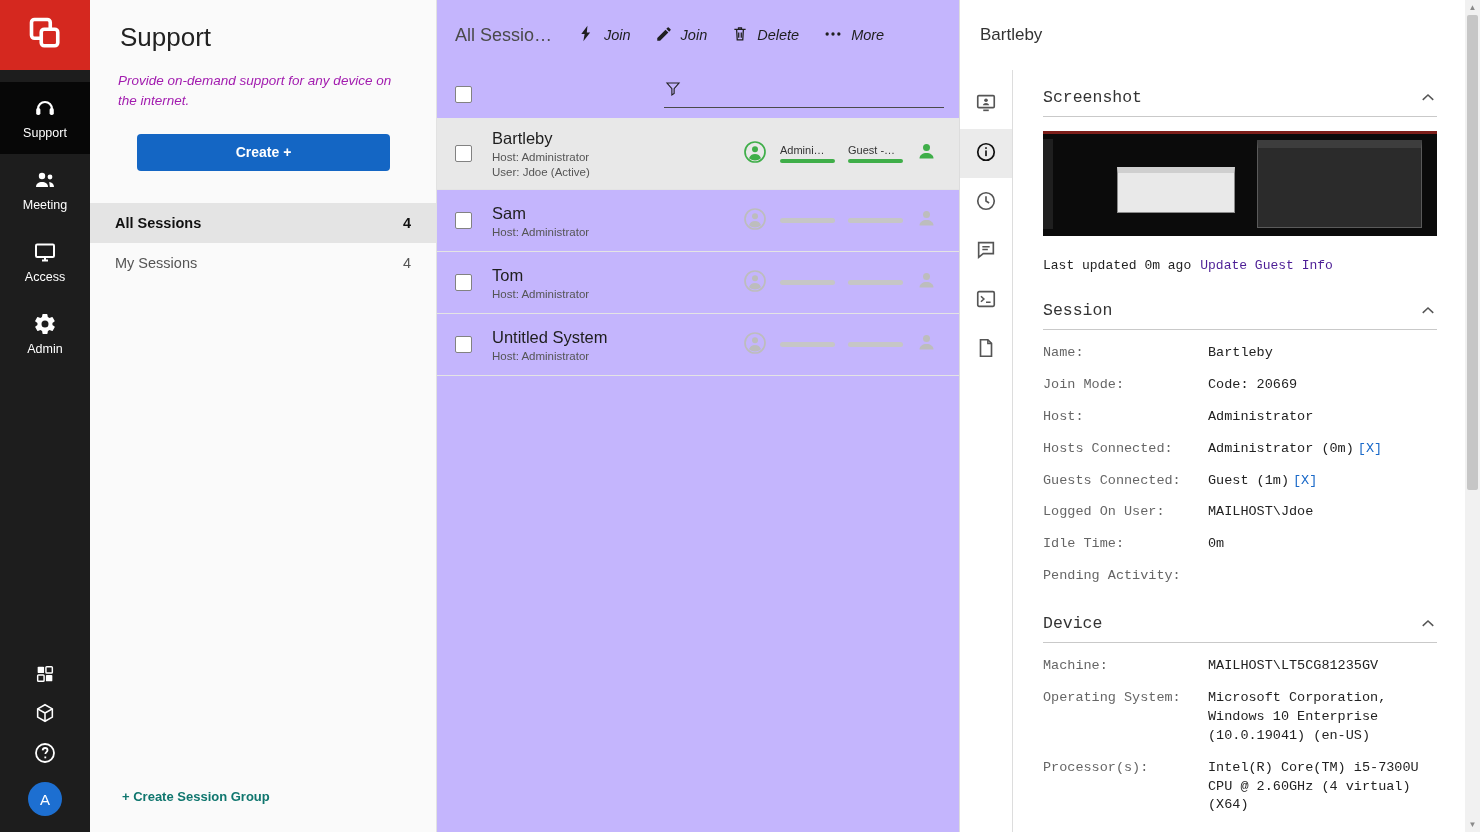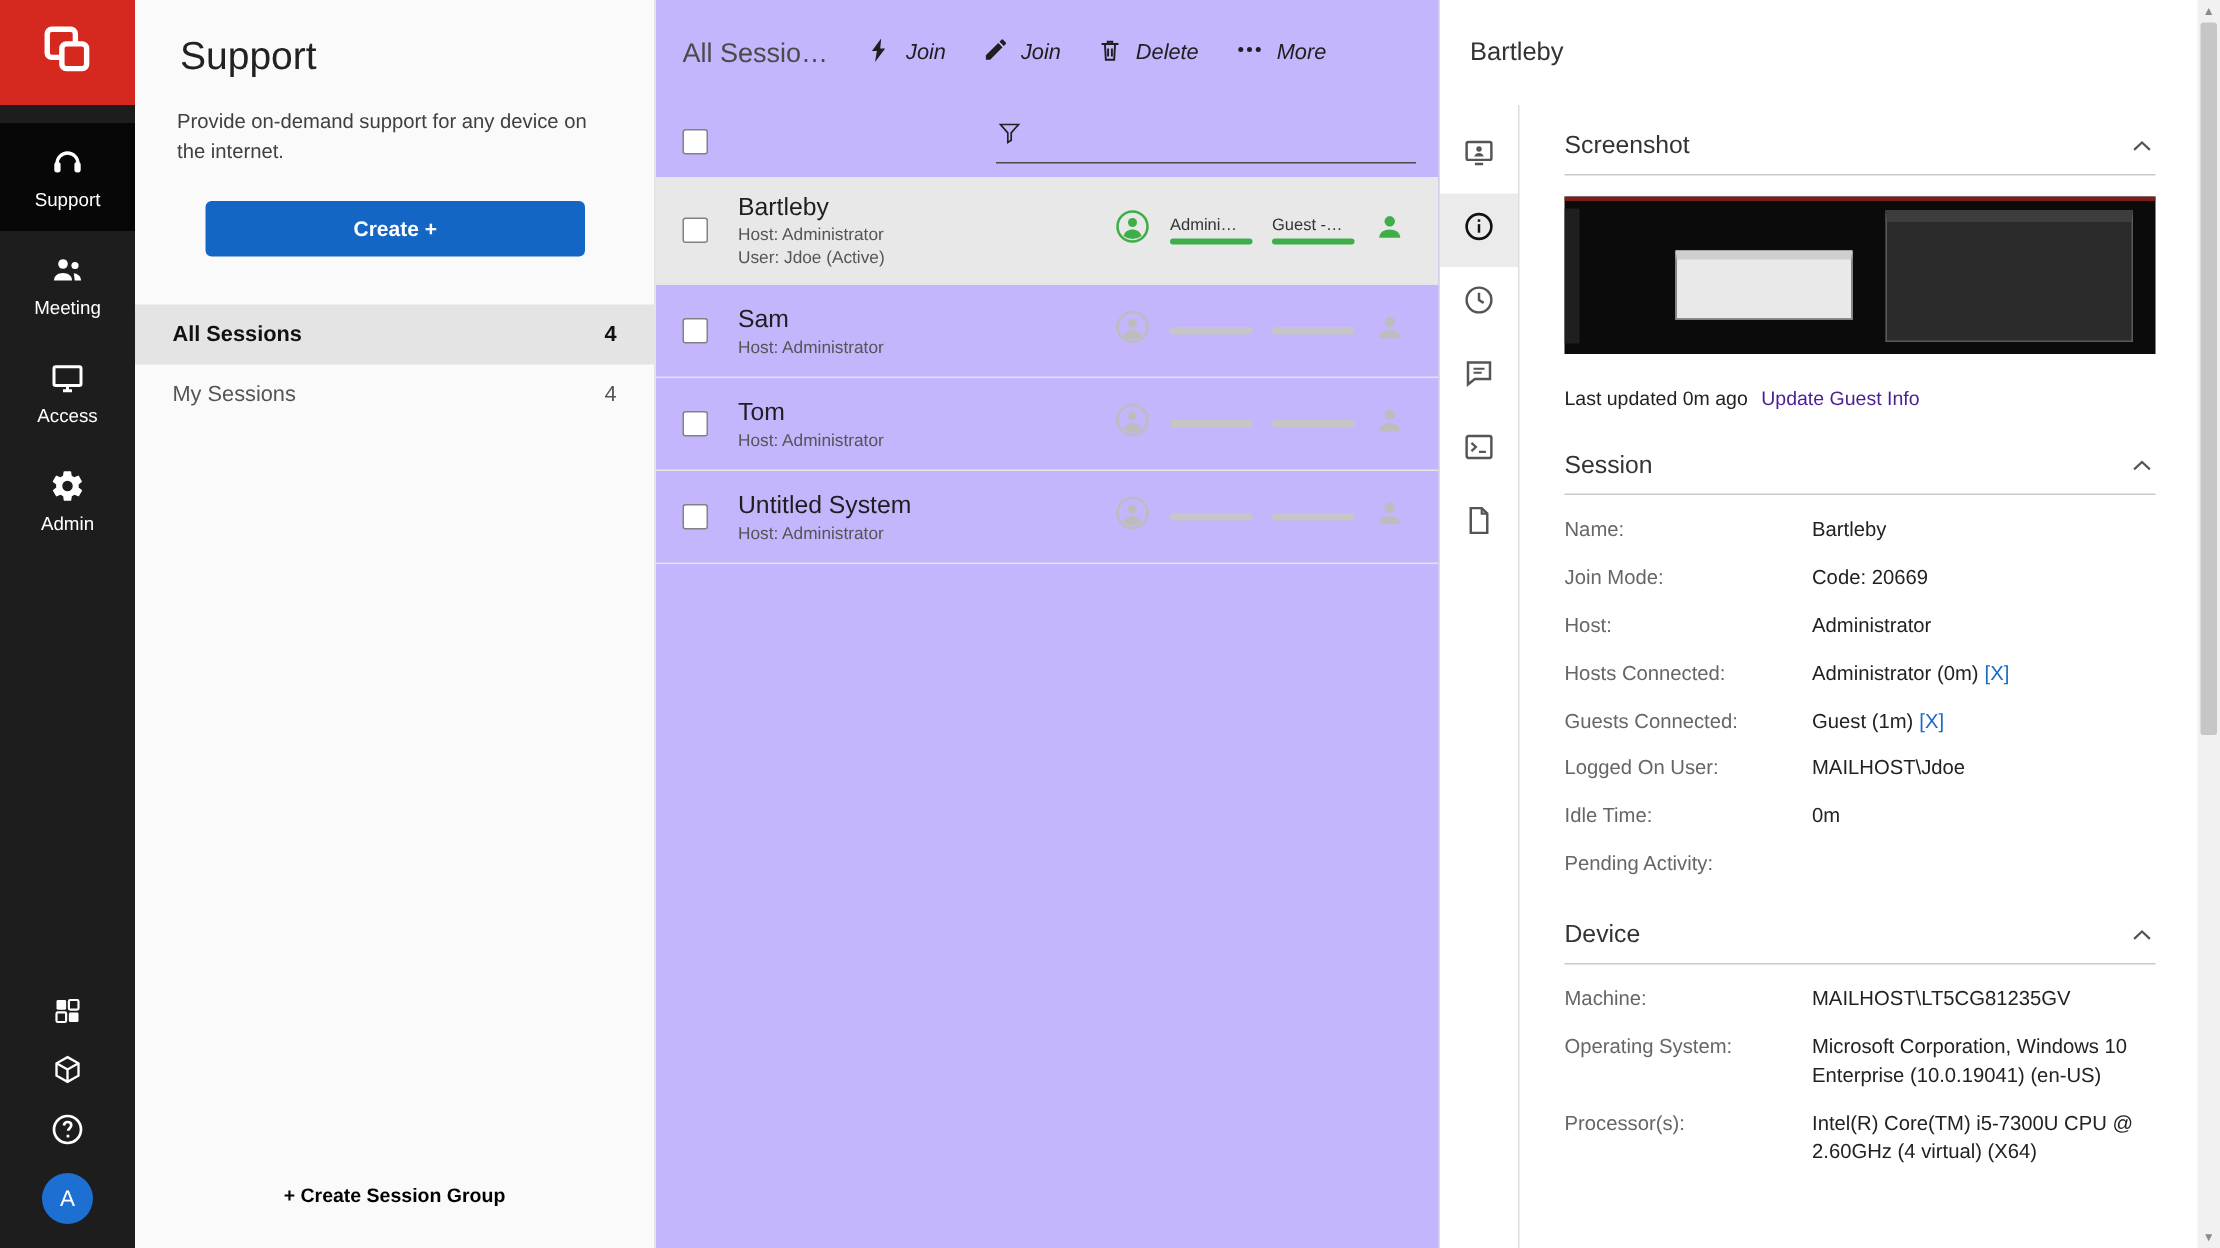--- a/index.html
+++ b/index.html
@@ -14,26 +14,26 @@
   .nav-item { height: 72px; display: flex; flex-direction: column; align-items: center; justify-content: center; gap: 6px; color: #fff; font-size: 12.5px; cursor: pointer; }
   .nav-item.active { background: #070707; }
   .nav-item svg { display: block; }
   .sidebar-bottom { margin-top: auto; display: flex; flex-direction: column; align-items: center; gap: 17px; padding-bottom: 16px; color: #fff; }
   .avatar { width: 34px; height: 34px; border-radius: 50%; background: #1d6fd1; color: #fff; display: flex; align-items: center; justify-content: center; font-size: 15px; cursor: pointer; }
   .sb-icon { cursor: pointer; display: flex; }
 
   
   .panel-left { width: 347px; background: #fafafa; border-right: 1px solid #e2e2e2; position: relative; flex: none; }
   .pl-title { font-size: 26px; font-weight: 500; color: #222; margin: 22px 0 0 30px; }
-  .pl-desc { margin: 18px 30px 0 28px; font-size: 13.5px; line-height: 1.5; color: #404040; }
+  .pl-desc { margin: 18px 30px 0 28px; font-size: 13.5px; line-height: 1.5; color: #a21caf; font-style: italic; }
   .create-btn { display: block; margin: 22px 47px 0; width: 253px; height: 37px; background: #1466c4; color: #fff; border: none; border-radius: 4px; font-family: "Liberation Sans", sans-serif; font-size: 14px; font-weight: bold; cursor: pointer; }
   .group-list { margin-top: 32px; }
   .group-item { height: 40px; display: flex; align-items: center; justify-content: space-between; padding: 0 25px; font-size: 14.5px; color: #555; cursor: pointer; }
   .group-item.selected { background: #e4e4e4; color: #111; font-weight: bold; }
-  .create-group { position: absolute; bottom: 28px; width: 100%; text-align: center; font-size: 13px; font-weight: bold; color: #000000; cursor: pointer; }
+  .create-group { position: absolute; bottom: 28px; width: 100%; text-align: left; font-size: 13px; font-weight: bold; color: #0f766e; cursor: pointer; margin-left: 32px; }
 
   
   .panel-mid { width: 523px; background: #c4b5fd; border-right: 1px solid #ddd; display: flex; flex-direction: column; flex: none; }
   .toolbar { height: 70px; display: flex; align-items: center; padding: 0 18px; flex: none; }
   .toolbar-title { font-size: 18px; color: #4a4a4a; width: 122px; white-space: nowrap; overflow: hidden; }
   .tb-actions { display: flex; align-items: center; gap: 24px; font-style: italic; }
   .tb-action { display: flex; align-items: center; gap: 8px; font-size: 14.5px; color: #1f1f1f; cursor: pointer; }
   .list-header { height: 48px; display: flex; align-items: center; padding-left: 18px; flex: none; }
   .checkbox { width: 17px; height: 17px; border: 1.5px solid #828282; border-radius: 2px; background: #fff; cursor: pointer; flex: none; }
   .filter-field { margin-left: auto; margin-right: 15px; width: 280px; display: flex; align-items: flex-end; gap: 6px; border-bottom: 1px solid #4a4a4a; padding-bottom: 5px; }
@@ -53,21 +53,21 @@
   .icon-green { color: #3fae49; }
   .icon-gray { color: #bdbdbd; }
 
   
   .panel-right { flex: 1; background: #fff; display: flex; flex-direction: column; min-width: 0; }
   .detail-header { height: 70px; display: flex; align-items: center; padding-left: 20px; font-size: 17px; color: #333; flex: none; }
   .detail-body { flex: 1; display: flex; min-height: 0; }
   .icon-strip { width: 53px; border-right: 1px solid #ddd; flex: none; display: flex; flex-direction: column; padding-top: 10px; }
   .strip-item { height: 49px; display: flex; align-items: center; justify-content: center; color: #555; cursor: pointer; }
   .strip-item.selected { background: #ebebeb; color: #111; }
-  .detail-content { flex: 1; padding: 18px 28px 16px 30px; overflow: hidden; }
+  .detail-content { flex: 1; padding: 18px 28px 16px 30px; overflow: hidden; font-family: Liberation Mono, monospace; }
   .section-head { display: flex; align-items: center; justify-content: space-between; padding-bottom: 9px; border-bottom: 1px solid #c9c9c9; }
   .section-title { font-size: 16.5px; color: #333; }
   .chev { color: #555; cursor: pointer; display: flex; }
   .thumb { margin-top: 14px; height: 105px; background: #0b0b0b; position: relative; overflow: hidden; cursor: pointer; }
   .thumb-topbar { position: absolute; top: 0; left: 0; right: 0; height: 3px; background: #7c1e1a; }
   .thumb-win1 { position: absolute; left: 74px; top: 36px; width: 118px; height: 46px; background: #e9e9e9; border: 1px solid #8a8a8a; border-top: 6px solid #cfcfcf; }
   .thumb-win2 { position: absolute; left: 214px; top: 9px; width: 165px; height: 88px; background: #2b2b2b; border: 1px solid #5a5a5a; border-top: 8px solid #3d3d3d; }
   .thumb-dock { position: absolute; left: 0; top: 8px; width: 10px; height: 90px; background: #1f1f1f; }
   .thumb-caption { margin-top: 22px; display: flex; justify-content: flex-start; align-items: center; gap: 9px; font-size: 13px; color: #222; }
   .link { color: #4c1d95; text-decoration: none; cursor: pointer; }

